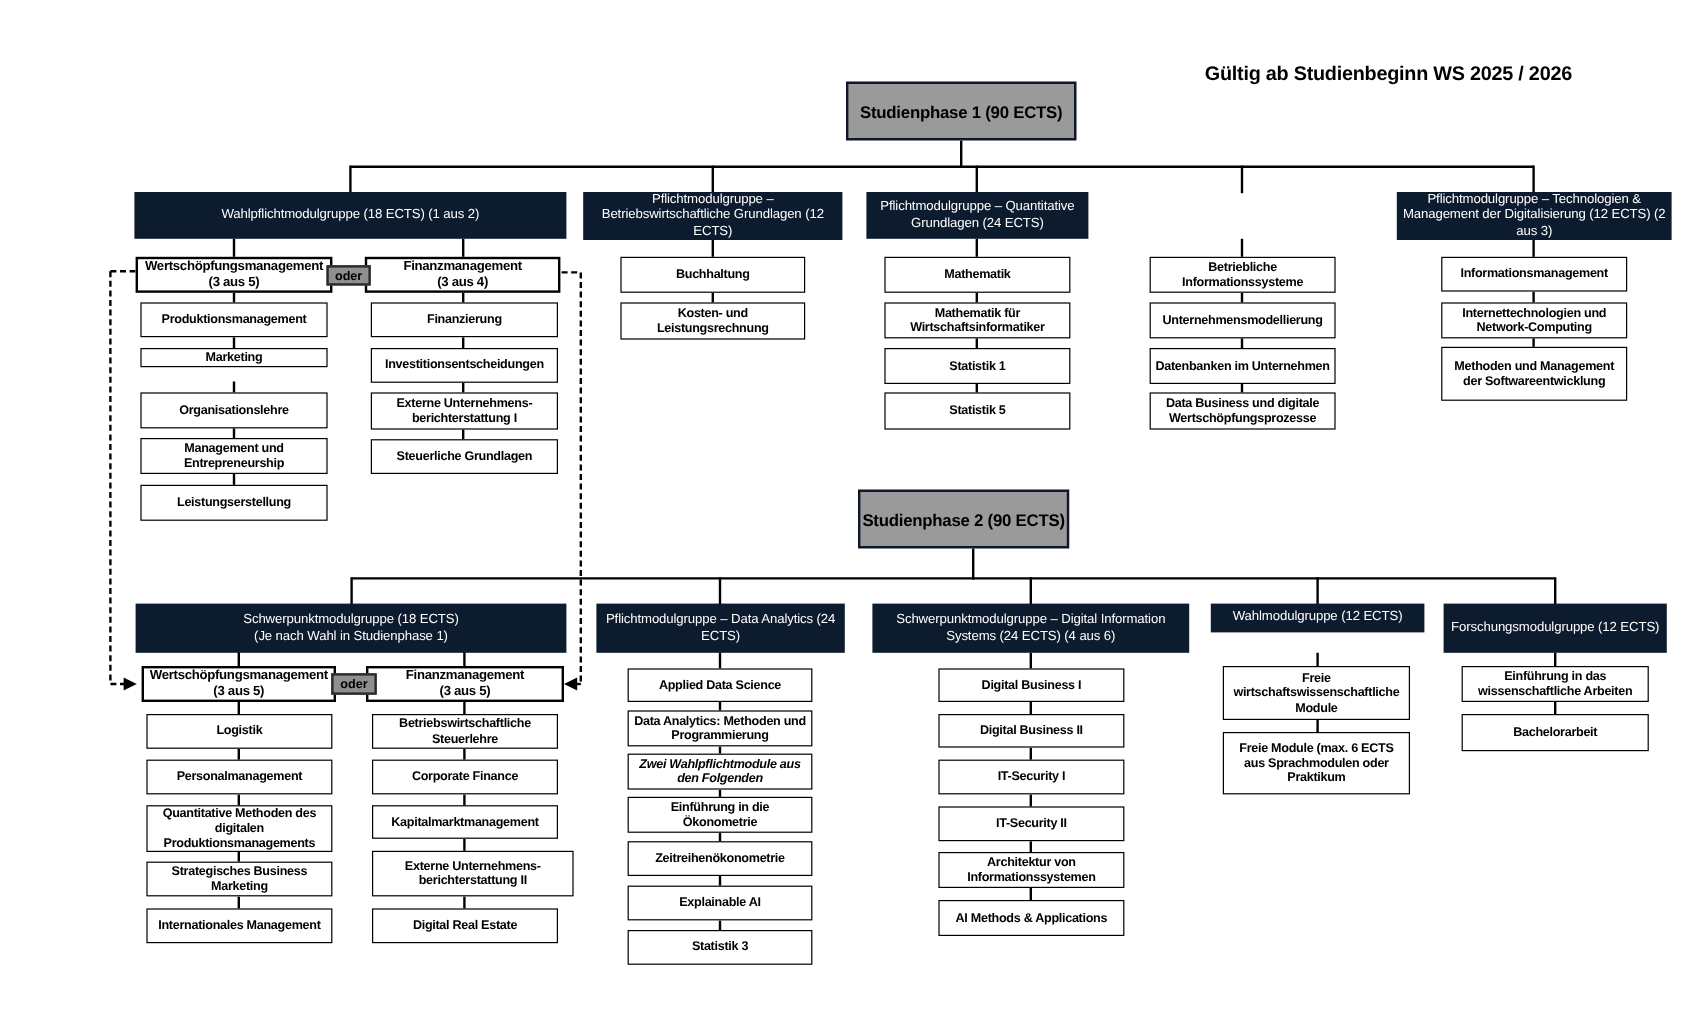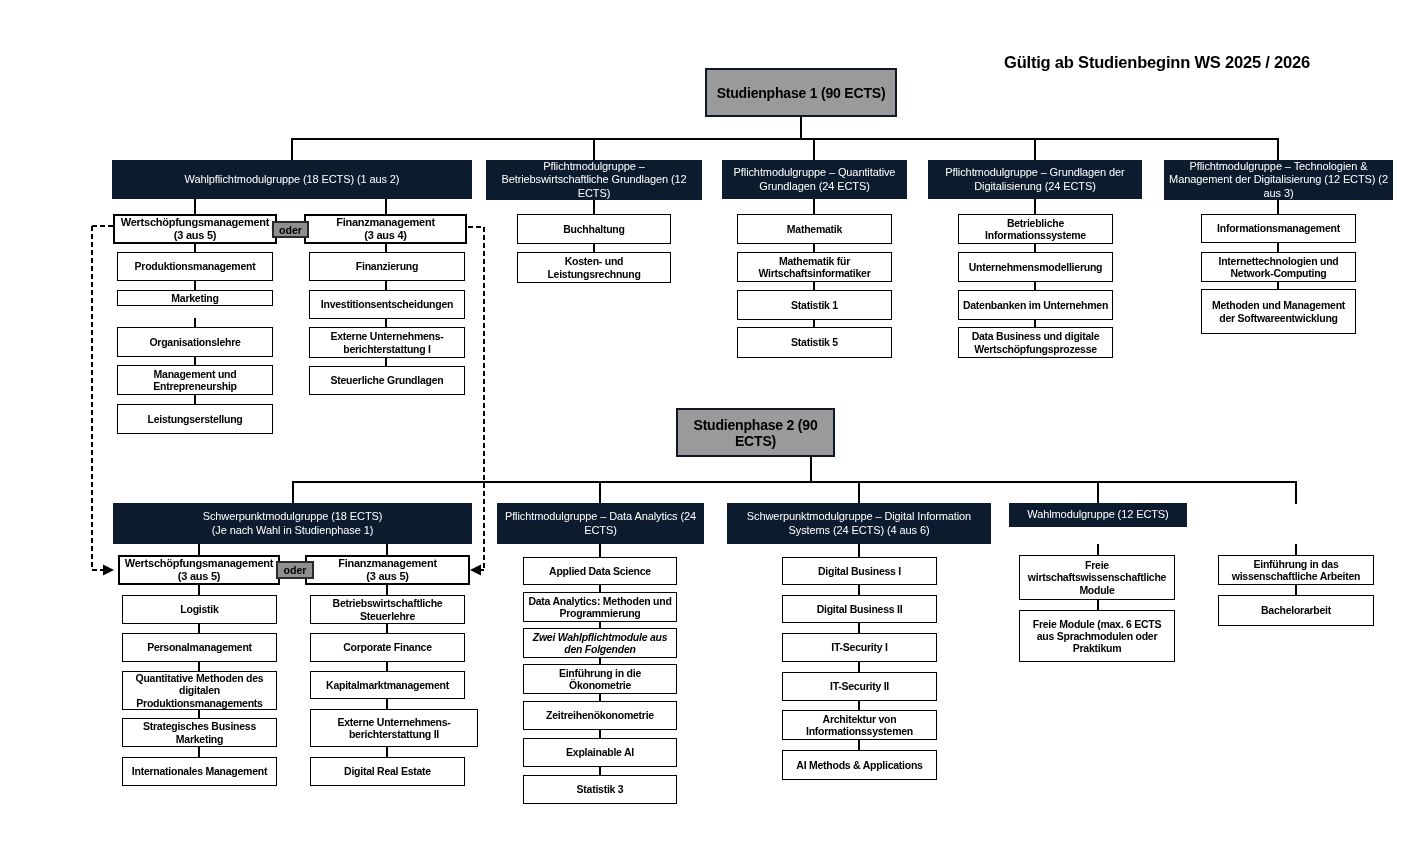--- a/index.html
+++ b/index.html
@@ -108,26 +108,25 @@
         <line x1="437" y1="227" x2="437" y2="570"></line>
       <line x1="437" y1="570" x2="433" y2="570"></line>
     </g>
     <polygon points="67,570 56,564.5 56,575.5" fill="#000"></polygon>
     <polygon points="423,570 434,564.5 434,575.5" fill="#000"></polygon>
   </svg>
 
   <div class="note" style="left:957px;top:53px">Gültig ab Studienbeginn WS 2025 / 2026</div>
 
   <div class="node phase" style="left:658px;top:68px;width:192px;height:49px">Studienphase 1 (90 ECTS)</div>
-  <div class="node phase" style="left:629px;top:408px;width:159px;height:49px">Studienphase 2 (90 ECTS)</div>
+  <div class="node phase" style="left:668px;top:408px;width:176px;height:49px">Studienphase 2 (90 ECTS)</div>
 
   <div class="node hdr" style="left:65px;top:160px;width:360px;height:39px">Wahlpflichtmodulgruppe (18 ECTS) (1 aus 2)</div>
   <div class="node hdr" style="left:439px;top:160px;width:216px;height:40px">Pflichtmodulgruppe – Betriebswirtschaftliche Grundlagen (12 ECTS)</div>
   <div class="node hdr" style="left:675px;top:160px;width:185px;height:39px">Pflichtmodulgruppe – Quantitative Grundlagen (24 ECTS)</div>
-  <div class="node hdr" style="left:881px;top:160px;width:214px;height:39px">Pflichtmodulgruppe – Grundlagen der Digitalisierung (24 ECTS)</div>
   <div class="node hdr" style="left:1117px;top:160px;width:229px;height:40px">Pflichtmodulgruppe – Technologien &amp; Management der Digitalisierung (12 ECTS) (2 aus 3)</div>
 
   <div class="node sub" style="left:66px;top:214px;width:164px;height:30px">Wertschöpfungsmanagement
 (3 aus 5)</div>
   <div class="node oder" style="left:225px;top:221px;width:37px;height:17px">oder</div>
   <div class="node sub" style="left:257px;top:214px;width:163px;height:30px">Finanzmanagement
 (3 aus 4)</div>
 
   <div class="node box" style="left:70px;top:252px;width:156px;height:29px">Produktionsmanagement</div>
   <div class="node box" style="left:70px;top:290px;width:156px;height:16px">Marketing</div>
@@ -155,20 +154,21 @@
 
   <div class="node box" style="left:1154px;top:214px;width:155px;height:29px">Informationsmanagement</div>
   <div class="node box" style="left:1154px;top:252px;width:155px;height:30px">Internettechnologien und Network-Computing</div>
   <div class="node box" style="left:1154px;top:289px;width:155px;height:45px">Methoden und Management der Softwareentwicklung</div>
 
   <div class="node hdr" style="left:66px;top:503px;width:359px;height:41px">Schwerpunktmodulgruppe (18 ECTS)
 (Je nach Wahl in Studienphase 1)</div>
   <div class="node hdr" style="left:450px;top:503px;width:207px;height:41px">Pflichtmodulgruppe – Data Analytics (24 ECTS)</div>
   <div class="node hdr" style="left:680px;top:503px;width:264px;height:41px">Schwerpunktmodulgruppe – Digital Information Systems (24 ECTS) (4 aus 6)</div>
   <div class="node hdr" style="left:962px;top:503px;width:178px;height:24px">Wahlmodulgruppe (12 ECTS)</div>
+  <div class="node hdr" style="left:1156px;top:503px;width:186px;height:41px">Forschungsmodulgruppe (12 ECTS)</div>
 
   <div class="node sub" style="left:71px;top:555px;width:162px;height:30px">Wertschöpfungsmanagement
 (3 aus 5)</div>
   <div class="node oder" style="left:229px;top:561px;width:38px;height:18px">oder</div>
   <div class="node sub" style="left:258px;top:555px;width:165px;height:30px">Finanzmanagement
 (3 aus 5)</div>
 
   <div class="node box" style="left:75px;top:595px;width:155px;height:29px">Logistik</div>
   <div class="node box" style="left:75px;top:633px;width:155px;height:29px">Personalmanagement</div>
   <div class="node box" style="left:75px;top:671px;width:155px;height:39px">Quantitative Methoden des digitalen Produktionsmanagements</div>

